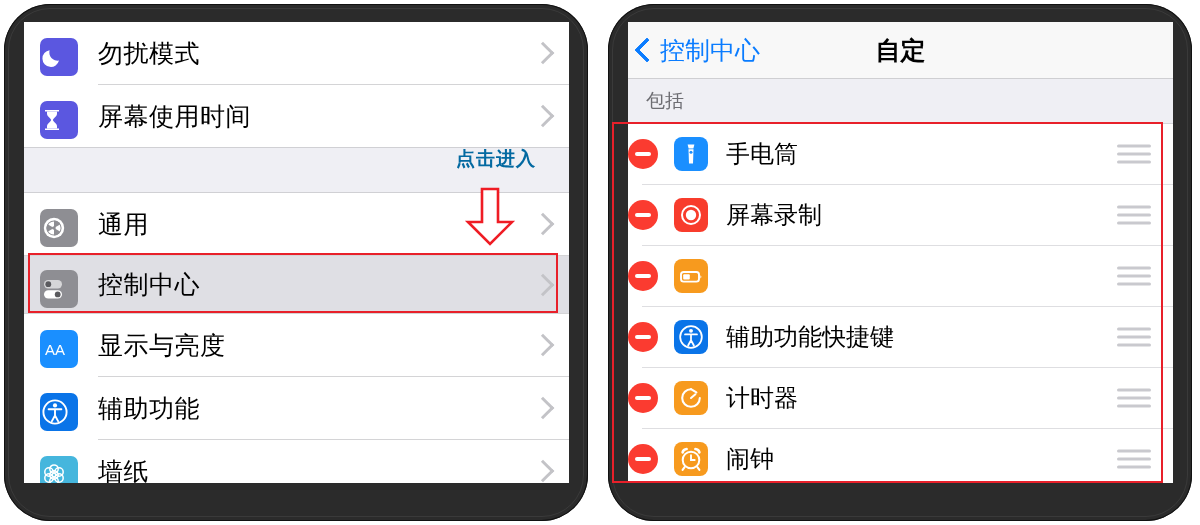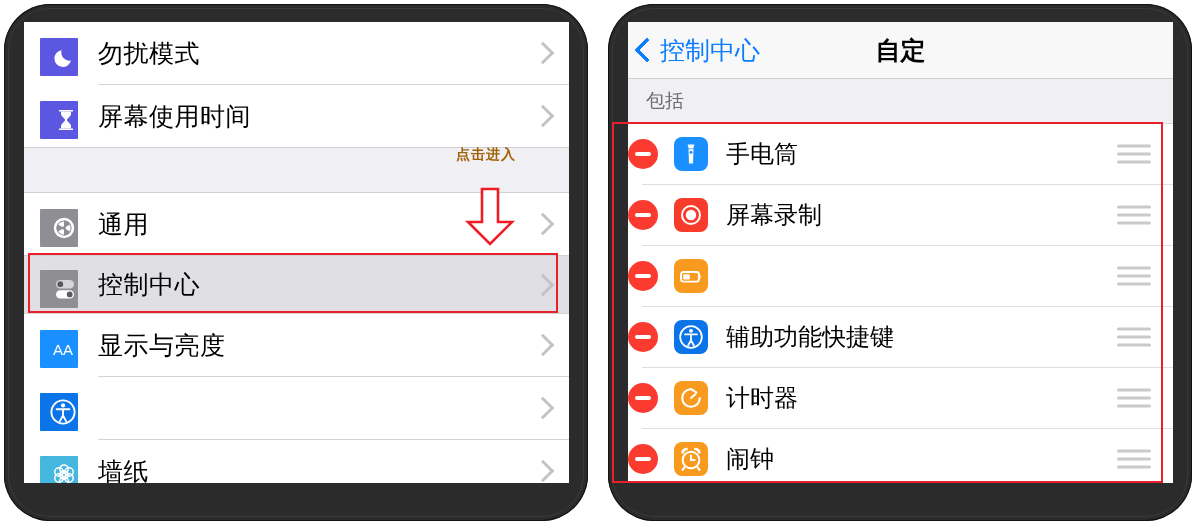--- a/index.html
+++ b/index.html
@@ -18,41 +18,41 @@
   .phone.left {left:4px;  top:4px; width:584px; height:517px;}
   .phone.right{left:608px;top:4px; width:584px; height:517px;}
 
   .screen{position:absolute;background:#ffffff;overflow:hidden;}
   .screen.left {left:24px; top:22px; width:545px; height:461px;}
   .screen.right{left:628px;top:22px; width:545px; height:461px;}
 
   
   .row{position:relative;display:flex;align-items:center;background:#ffffff;
        height:62px;box-sizing:border-box;padding-left:16px;}
-  .row .ico{width:38px;height:38px;border-radius:1px;flex:0 0 38px;
-       display:flex;align-items:center;justify-content:flex-end;margin-top:8px;}
+  .row .ico{width:38px;height:38px;border-radius:7px;flex:0 0 38px;
+       display:flex;align-items:center;justify-content:flex-start;margin-top:8px;}
   .row .lbl{margin-left:20px;font-size:25px;color:#000;letter-spacing:.5px;
        font-family:"DejaVu Sans","Liberation Sans",sans-serif;}
   .chev{position:absolute;right:18px;top:50%;transform:translateY(-50%);
         width:13px;height:13px;border-right:3px solid #c3c3c7;
         border-top:3px solid #c3c3c7;transform-origin:center;
         transform:translateY(-50%) rotate(45deg);}
   .sep{height:1px;background:#d4d4d6;margin-left:74px;}
   .sep.full{margin-left:0;}
   .groupgap{height:46px;background:#efeff4;position:relative;}
   .groupgap .topline,.groupgap .botline{position:absolute;left:0;right:0;height:1px;background:#d0d0d4;}
   .groupgap .topline{top:0;} .groupgap .botline{bottom:0;}
 
   
   .row.selected{background:#dfdfe4;}
   .hl-box{position:absolute;border:2px solid #e8202a;box-sizing:border-box;
           pointer-events:none;}
 
   
-  .anno-text{position:absolute;color:#a16207;font-weight:bold;font-size:14px;
+  .anno-text{position:absolute;color:#0369a1;font-weight:bold;font-size:19px;
        font-family:"DejaVu Sans","Liberation Sans",sans-serif;letter-spacing:1px;}
   .anno-arrow{position:absolute;}
 
   
   .navbar{position:relative;height:56px;background:#f8f8f8;
           border-bottom:1px solid #cfcfd2;display:flex;align-items:center;}
   .backbtn{display:flex;align-items:center;margin-left:10px;cursor:pointer;}
   .backchev{width:14px;height:14px;border-left:4px solid #0a7cff;
             border-bottom:4px solid #0a7cff;transform:rotate(45deg);
             margin-right:4px;border-radius:1px;}
@@ -169,20 +169,21 @@
     <div class="sep"></div>
 
     <div class="row">
       <div class="ico" style="background:#0a74e8">
         <svg width="30" height="30" viewBox="0 0 30 30">
           <circle cx="15" cy="15" r="11.6" fill="none" stroke="#fff" stroke-width="1.9"></circle>
           <circle cx="15" cy="8.4" r="2.1" fill="#fff"></circle>
           <path d="M8.6 12.3h12.8M15 12.3v6.2M15 18.5l-3.1 5.6M15 18.5l3.1 5.6" stroke="#fff" stroke-width="1.9" stroke-linecap="round" fill="none"></path>
         </svg>
       </div>
+      <div class="lbl">辅助功能</div>
       <div class="chev"></div>
     </div>
     <div class="sep"></div>
 
     <div class="row">
       <div class="ico" style="background:#45b6dd">
         <svg width="28" height="28" viewBox="0 0 28 28">
           <g fill="none" stroke="#fff" stroke-width="1.5">
             <circle cx="14" cy="14" r="4.2"></circle>
             <circle cx="14" cy="8.1" r="4.2"></circle>

